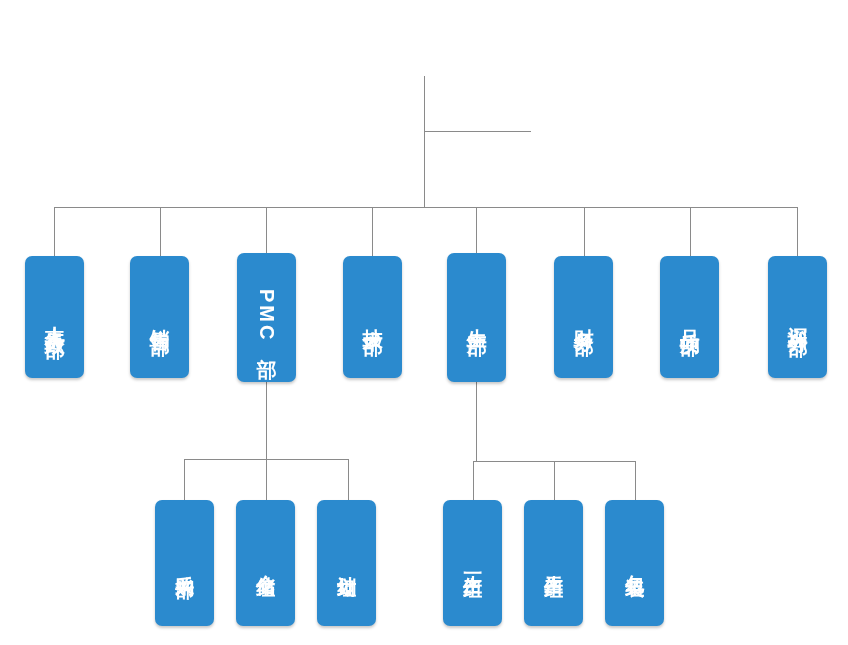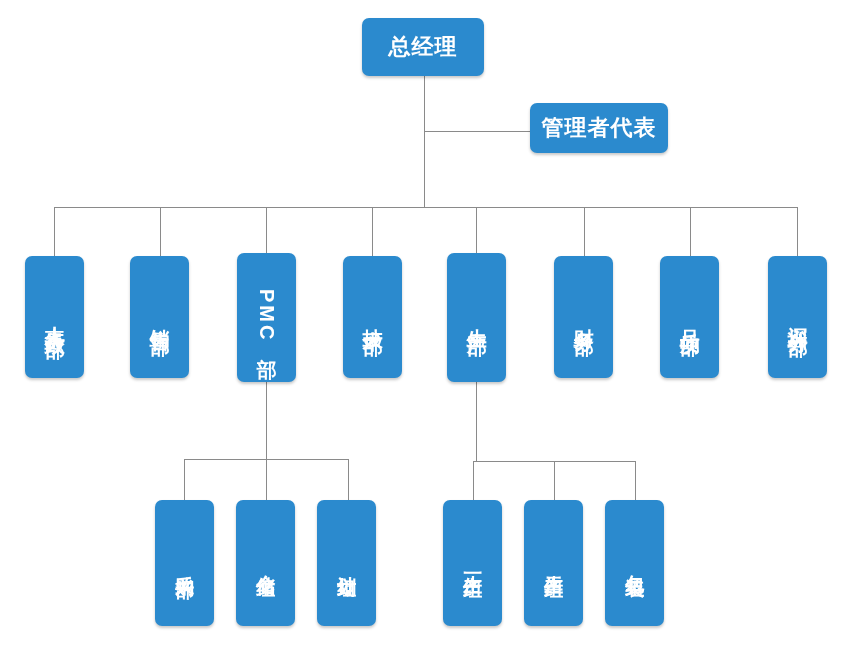--- a/index.html
+++ b/index.html
@@ -81,23 +81,21 @@
   <div class="line v" style="left:184px; top:459px; height:41px;"></div>
   <div class="line v" style="left:266px; top:459px; height:41px;"></div>
   <div class="line v" style="left:348px; top:459px; height:41px;"></div>
 
   <div class="line v" style="left:476px; top:382px; height:79px;"></div>
   <div class="line h" style="left:473px; top:461px; width:162px;"></div>
   <div class="line v" style="left:473px; top:461px; height:39px;"></div>
   <div class="line v" style="left:554px; top:461px; height:39px;"></div>
   <div class="line v" style="left:635px; top:461px; height:39px;"></div>
 
-  <div class="node horizontal" style="left:362px; top:18px; width:122px; height:58px;">总经理</div>
 
-  <div class="node horizontal" style="left:530px; top:103px; width:138px; height:50px;">管理者代表</div>
 
   <div class="node vertical" style="left:25px; top:256px; width:59px; height:122px;">人事行政部</div>
 
   <div class="node vertical" style="left:130px; top:256px; width:59px; height:122px;">销售部</div>
 
   <div class="node vertical" style="left:237px; top:253px; width:59px; height:129px;">PMC部</div>
 
   <div class="node vertical" style="left:343px; top:256px; width:59px; height:122px;">技术部</div>
 
   <div class="node vertical" style="left:447px; top:253px; width:59px; height:129px;">生产部</div>

